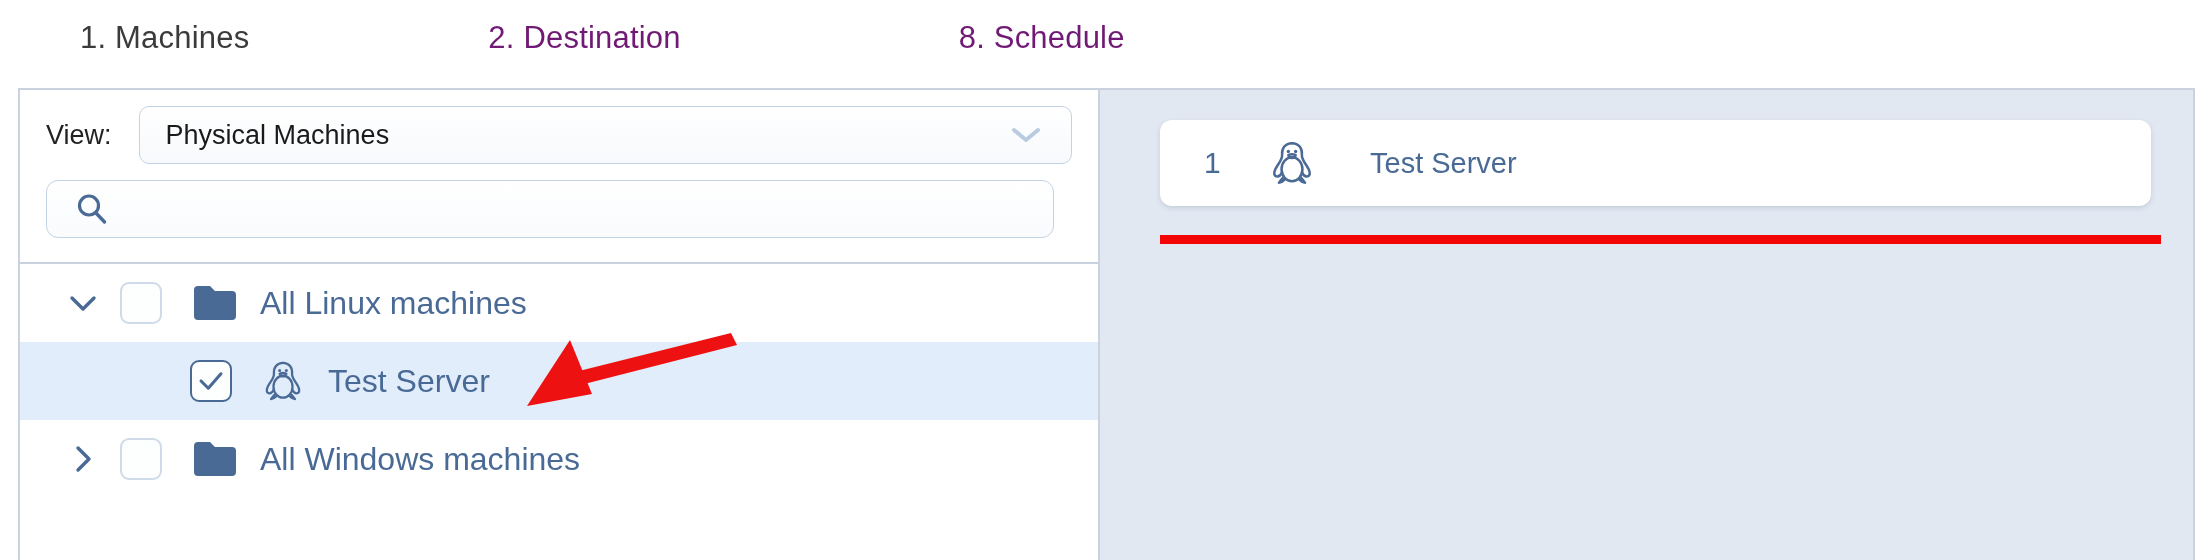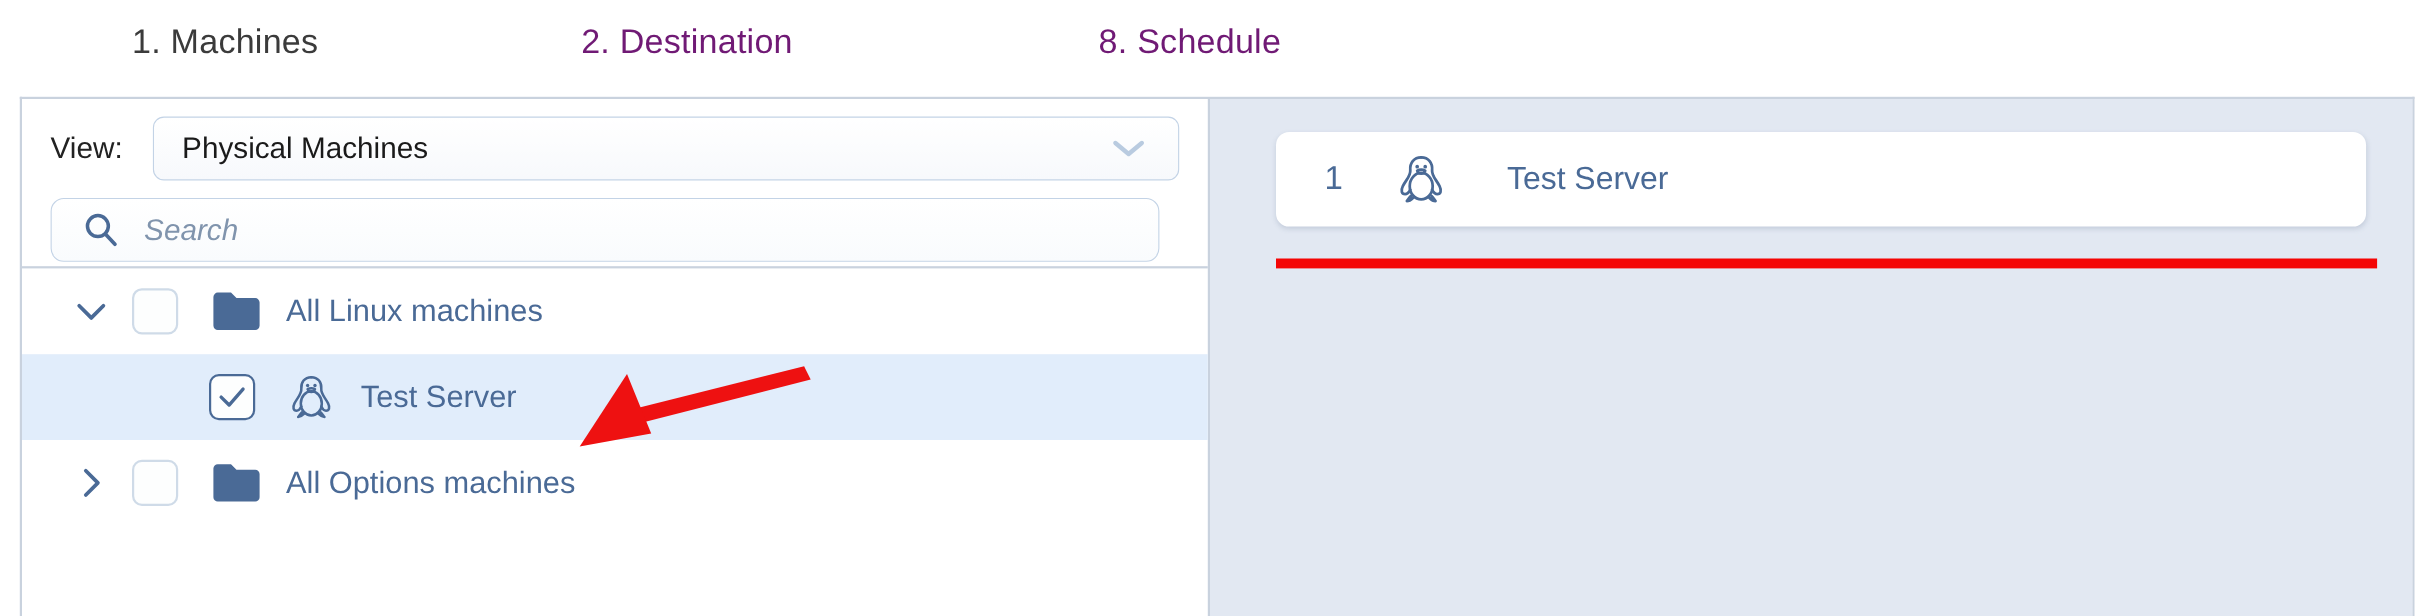--- a/index.html
+++ b/index.html
@@ -28,21 +28,21 @@
   .step {
     flex: 0 0 auto;
     font-size: 31px;
     letter-spacing: 0.2px;
     white-space: nowrap;
     color: #701a75;
   }
   .step.active {
     color: #3b3b3b;
   }
-  .step-1 { margin-left: 120px; text-align: center; }
+  .step-1 { margin-left: 80px; text-align: center; }
   .step-2 { margin-left: 239px; }
   .step-3 { margin-left: 278px; }
   .step-4 { margin-left: 264px; }
 
   
   #panes {
     position: absolute;
     left: 18px;
     top: 88px;
     width: 2177px;
@@ -59,21 +59,21 @@
   #machines-pane {
     width: 1080px;
     height: 100%;
     box-sizing: border-box;
     border-right: 2px solid #c9d2de;
     background: #ffffff;
     position: relative;
   }
 
   #filters-area {
-    padding: 14px 26px 4px 26px;
+    padding: 14px 26px 24px 26px;
     border-bottom: 2px solid #c9d2de;
   }
 
   .view-row {
     display: flex;
     align-items: center;
     height: 62px;
   }
   #view-label {
     font-size: 27px;
@@ -176,21 +176,21 @@
   }
   .checkbox svg { display: block; }
   .node-icon {
     width: 46px;
     height: 42px;
     margin-left: 30px;
     margin-right: 22px;
     flex: 0 0 auto;
   }
   .node-label {
-    font-size: 28px;
+    font-size: 32px;
     color: #4a6a96;
     white-space: nowrap;
   }
   .tree-row.child .twisty { margin-left: 46px; }
   .tree-row.child .checkbox { margin-left: 70px; }
   .tree-row.child .node-icon { margin-left: 28px; }
 
   
   #selection-pane {
     flex: 1;
@@ -267,21 +267,20 @@
             <path d="M3 4 L15 14 L27 4" fill="none" stroke="#b9cbe0" stroke-width="4" stroke-linecap="round" stroke-linejoin="round"></path>
           </svg>
         </div>
       </div>
 
       <div id="search-box">
         <svg id="search-icon" viewBox="0 0 34 34">
           <circle cx="14" cy="13.5" r="9.5" fill="none" stroke="#4a6a96" stroke-width="3.2"></circle>
           <line x1="21" y1="21" x2="29.5" y2="30" stroke="#4a6a96" stroke-width="3.4" stroke-linecap="round"></line>
         </svg>
-        <input id="search-input" type="text" placeholder="Search" style="">
       </div>
     </div>
 
     <div id="machine-tree">
 
       <div class="tree-row">
         <svg class="twisty" viewBox="0 0 34 34">
           <path d="M6 12 L17 23 L28 12" fill="none" stroke="#4a6a96" stroke-width="3.4" stroke-linecap="round" stroke-linejoin="round"></path>
         </svg>
         <div class="checkbox"></div>
@@ -314,21 +313,21 @@
       </div>
 
       <div class="tree-row">
         <svg class="twisty" viewBox="0 0 34 34">
           <path d="M12 6 L23 17 L12 28" fill="none" stroke="#4a6a96" stroke-width="3.4" stroke-linecap="round" stroke-linejoin="round"></path>
         </svg>
         <div class="checkbox"></div>
         <svg class="node-icon" viewBox="0 0 46 42">
           <path d="M2 8 a4 4 0 0 1 4-4 h12 l5 5 h17 a4 4 0 0 1 4 4 v21 a4 4 0 0 1 -4 4 h-34 a4 4 0 0 1 -4 -4 z" fill="#4a6a96"></path>
         </svg>
-        <div class="node-label">All Options machines</div>
+        <div class="node-label">All Windows machines</div>
       </div>
 
     </div>
   </div>
 
   <div id="selection-pane">
     <div id="selected-card">
       <div id="selected-index">1</div>
       <svg id="selected-penguin" viewBox="0 0 46 44">
         <g fill="none" stroke="#4a6a96" stroke-width="2.4" stroke-linecap="round" stroke-linejoin="round">

